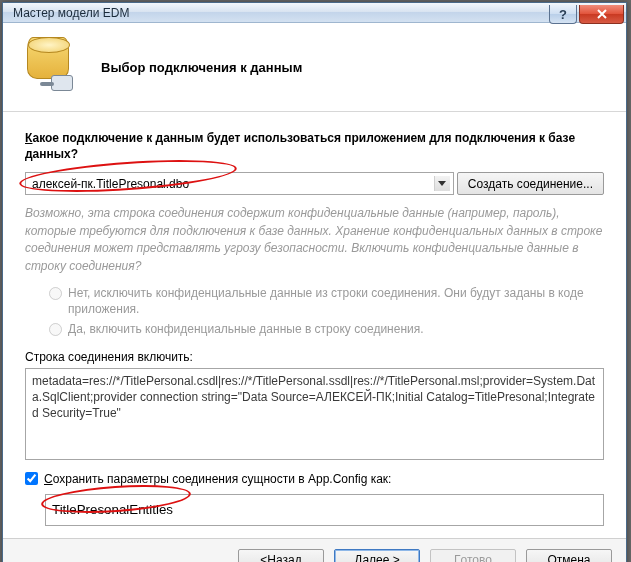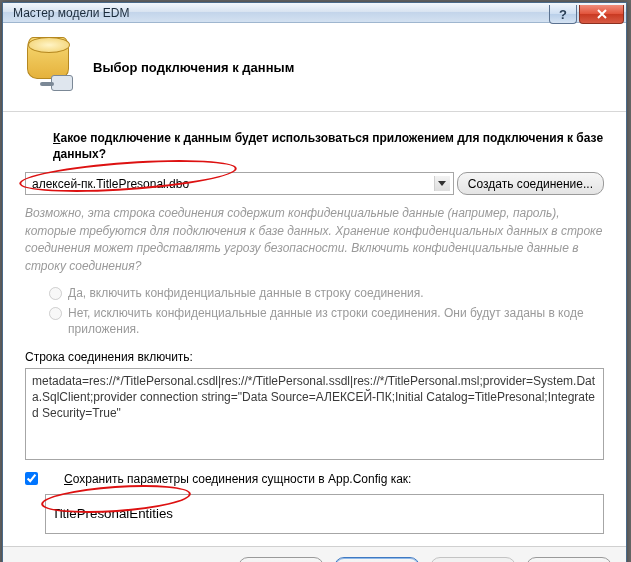--- a/index.html
+++ b/index.html
@@ -43,21 +43,21 @@
   .tbtn.close {
     width: 45px;
     background: linear-gradient(#f08c7a, #e2553d 48%, #c93a22 52%, #d85a44);
     color: #fff;
     border-color: #8b3020;
   }
   .tbtn.close svg { width: 10px; height: 10px; }
   .tbtn.help { font-weight: bold; }
 
   .content { padding: 8px 22px 12px 22px; }
-  .header { display: flex; align-items: center; margin: 6px 0 14px 0; }
+  .header { display: flex; align-items: center; margin: 6px 0 14px 0; gap: 8px; }
   .header-icon {
     width: 54px; height: 60px; position: relative; margin-right: 14px;
   }
   .db-cyl {
     position: absolute; left: 2px; top: 0;
     width: 42px; height: 42px;
     background: linear-gradient( #f7d974, #e5b23c);
     border-radius: 6px 6px 10px 10px / 12px 12px 10px 10px;
     border: 1px solid #b58820;
   }
@@ -71,65 +71,65 @@
     background:#dfe6ee; border:1px solid #7b8896; border-radius:3px;
   }
   .plug::before{
     content:""; position:absolute; left:-12px; top:6px; width:14px; height:4px;
     background:#7b8896; border-radius:3px;
   }
   .header-title { font-weight: bold; font-size: 13px; }
 
   .hr { height: 1px; background: #d7d7d7; margin: 0 -22px 18px -22px; }
 
-  .q-label { font-weight: bold; margin-bottom: 10px; line-height: 1.35; margin-left: 28px; }
+  .q-label { font-weight: bold; margin-bottom: 10px; line-height: 1.35; }
   .q-label .amp { text-decoration: underline; }
 
   .row-conn { display: flex; gap: 3px; margin-bottom: 10px; }
   .combo {
     flex: 1; position: relative; height: 23px;
     border: 1px solid #a6a6a6; background: #fff;
     display: flex; align-items: center; padding: 0 22px 0 6px;
   }
   .combo .chev {
     position: absolute; right: 3px; top: 3px; width: 16px; height: 15px;
     background: linear-gradient(#f3f3f3,#dedede);
     border-left: 1px solid #cfcfcf;
     display:flex; align-items:center; justify-content:center; color:#333;
   }
   .combo .chev svg{ width:8px; height:6px; }
   .btn {
     height: 23px; padding: 0 10px;
     background: linear-gradient(#f6f6f6,#e4e4e4);
-    border: 1px solid #9a9a9a; border-radius: 10px;
+    border: 1px solid #9a9a9a; border-radius: 2px;
     display:inline-flex; align-items:center; justify-content:center;
     white-space: nowrap;
     color:#000; cursor:default;
   }
   .btn.disabled { color:#9a9a9a; border-color:#c3c3c3; background:#f1f1f1; }
   .btn .amp { text-decoration: underline; }
 
   .disabled-text { color:#9a9a9a; line-height:1.45; margin-bottom:10px;font-style:italic; }
   .radio-row { display:flex; align-items:flex-start; margin:2px 0 4px 24px; color:#9a9a9a; }
   .radio-row input { margin:2px 6px 0 0; }
   .radio-row .rtxt { line-height:1.35; }
 
   .field-label { margin: 12px 0 4px 0; }
   .textarea {
     width: 100%; height: 92px; border: 1px solid #a6a6a6; background:#fff;
     padding: 4px 6px; font-family: inherit; color:#3a3a3a; line-height:1.35;
     word-break: break-all; overflow:hidden;
   }
 
-  .check-row { display:flex; align-items:center; margin: 12px 0 6px 0; gap: 20px; }
+  .check-row { display:flex; align-items:center; margin: 12px 0 6px 0; }
   .check-row input { margin: 0 6px 0 0; }
   .check-row .amp { text-decoration: underline; }
 
   .name-input {
-    width: 100%; height: 40px; border: 1px solid #a6a6a6; padding: 0 6px;
+    width: 100%; height: 32px; border: 1px solid #a6a6a6; padding: 0 6px;
     margin-left: 20px; width: calc(100% - 20px); margin-top:2px;
   }
 
   .footer {
     border-top: 1px solid #d0d0d0;
     padding: 10px 14px 12px 14px;
     display: flex; justify-content: flex-end; gap: 10px;
     background:#f5f5f5;
   }
   .footer .btn { width: 86px; justify-content:center; }
@@ -184,25 +184,25 @@
       <div class="btn">
         <span>Создать соединение...</span>
       </div>
       <div class="mark" style="left:-6px; top:-10px; width:218px; height:28px;"></div>
     </div>
 
     <div class="disabled-text">Возможно, эта строка соединения содержит конфиденциальные данные (например, пароль), которые требуются для подключения к базе данных. Хранение конфиденциальных данных в строке соединения может представлять угрозу безопасности. Включить конфиденциальные данные в строку соединения?</div>
 
     <label class="radio-row">
       <input type="radio" disabled="" style="">
-      <span class="rtxt">Да, включить конфиденциальные данные в строку соединения.</span>
+      <span class="rtxt">Нет, исключить конфиденциальные данные из строки соединения. Они будут заданы в коде приложения.</span>
     </label>
     <label class="radio-row">
       <input type="radio" disabled="" style="">
-      <span class="rtxt">Нет, исключить конфиденциальные данные из строки соединения. Они будут заданы в коде приложения.</span>
+      <span class="rtxt">Да, включить конфиденциальные данные в строку соединения.</span>
     </label>
 
     <div class="field-label">Строка соединения включить:</div>
     <div class="textarea">metadata=res://*/TitlePersonal.csdl|res://*/TitlePersonal.ssdl|res://*/TitlePersonal.msl;provider=System.Data.SqlClient;provider connection string="Data Source=АЛЕКСЕЙ-ПК;Initial Catalog=TitlePresonal;Integrated Security=True"</div>
 
     <label class="check-row">
       <input type="checkbox" checked="" style="">
       <span><span class="amp">С</span><span>охранить параметры соединения сущности в App.Config как:</span></span>
     </label>
 

